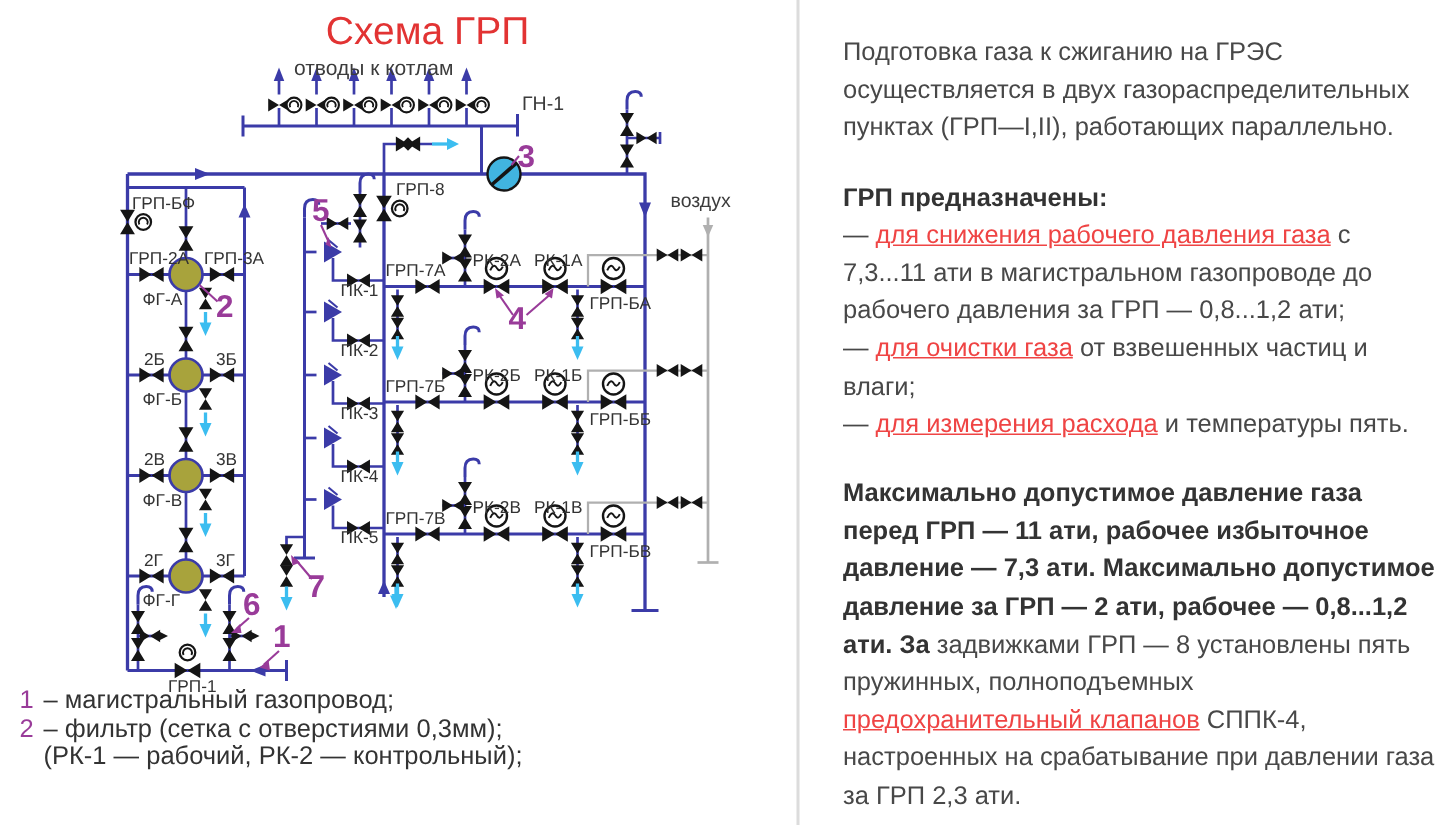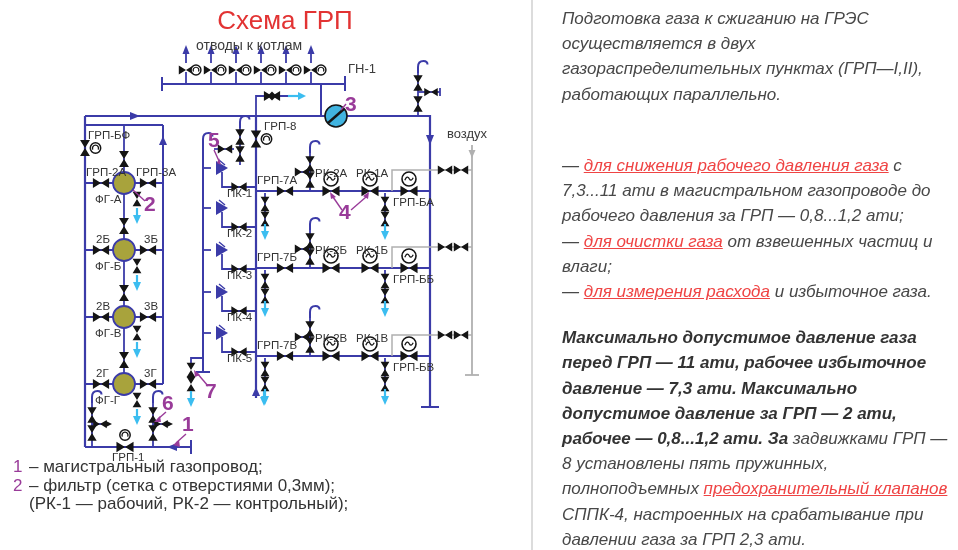--- a/index.html
+++ b/index.html
@@ -15,21 +15,21 @@
   .dtitle{font-family:"Liberation Sans",sans-serif;font-size:26px;fill:#e23333;}
   
   .legend{position:absolute;font-size:17px;line-height:18.6px;color:#333;}
   #legL{left:13px;top:458px;width:278px;}
   #legR{left:288px;top:458px;width:242px;}
   .lline{white-space:nowrap;}
   .lnum{color:#993b99;display:inline-block;min-width:10px;margin-right:6px;text-align:left;}
   
   #textcol{position:absolute;left:562px;top:6px;width:396px;color:#484848;
            font-size:17px;line-height:25.2px;}
-  #textcol p{margin:0 0 21px 0;font-style:italic;}
+  #textcol p{margin:16px 0 21px 0;}
   #textcol strong{color:#333;}
   .lnk{color:#ef4444;text-decoration:underline;cursor:pointer;}
 </style>
 </head>
 <body>
 
 <div id="stage">
 
   <div id="diagram">
   <svg width="531" height="550" viewBox="0 0 531 550" xmlns="http://www.w3.org/2000/svg">
@@ -337,23 +337,23 @@
     <div class="lline"><span class="lnum"></span><span>(РК-1 — рабочий, РК-2 — контрольный);</span></div>
   </div>
 
   <div id="divider"></div>
 
   <div id="textcol">
     <p>
       <span>Подготовка газа к сжиганию на ГРЭС осуществляется в двух газораспределительных пунктах (ГРП—I,II), работающих параллельно.</span>
     </p>
     <p>
-      <br>
+      <strong>ГРП предназначены:</strong><br>
       <span>— </span><a class="lnk">для снижения рабочего давления газа</a><span> с 7,3...11 ати в магистральном газопроводе до рабочего давления за ГРП — 0,8...1,2 ати;</span><br>
       <span>— </span><a class="lnk">для очистки газа</a><span> от взвешенных частиц и влаги;</span><br>
-      <span>— </span><a class="lnk">для измерения расхода</a><span> и избыточное газа.</span>
+      <span>— </span><a class="lnk">для измерения расхода</a><span> и температуры пять.</span>
     </p>
     <p>
       <strong>Максимально допустимое давление газа перед ГРП — 11 ати, рабочее избыточное давление — 7,3 ати. Максимально допустимое давление за ГРП — 2 ати, рабочее — 0,8...1,2 ати. За</strong><span> задвижками ГРП — 8 установлены пять пружинных, полноподъемных </span><a class="lnk">предохранительный клапанов</a><span> СППК-4, настроенных на срабатывание при давлении газа за ГРП 2,3 ати.</span>
     </p>
   </div>
 
 </div>
 
 </body></html>

